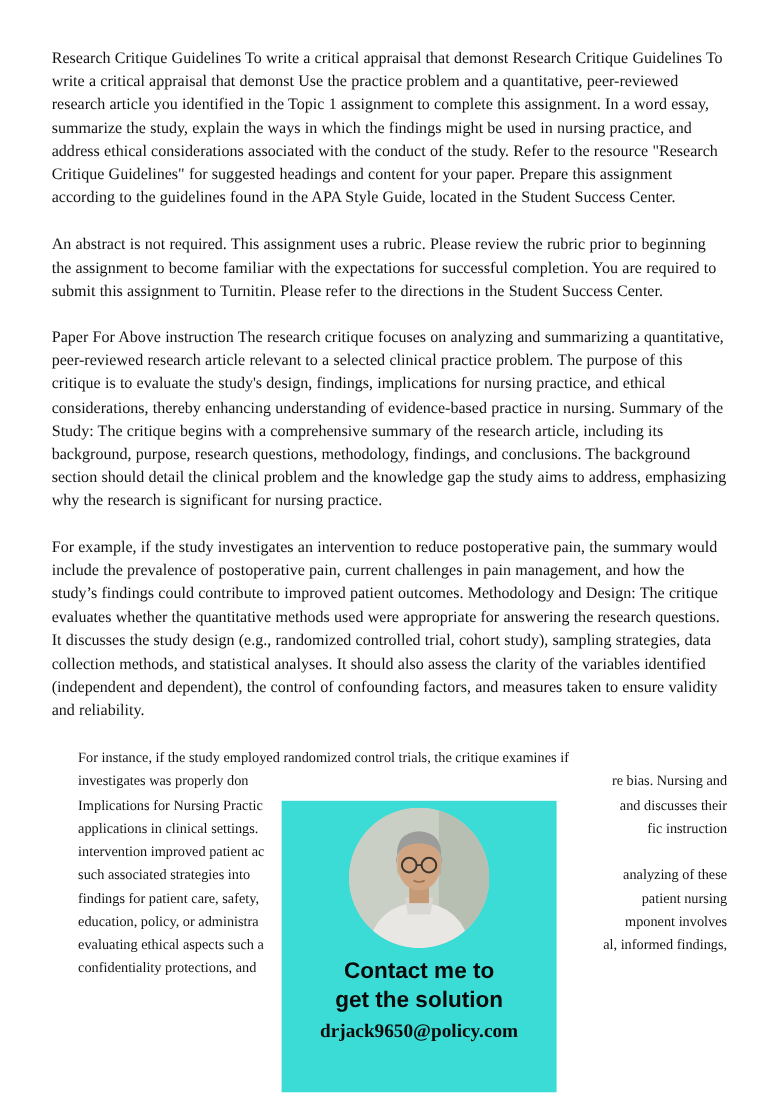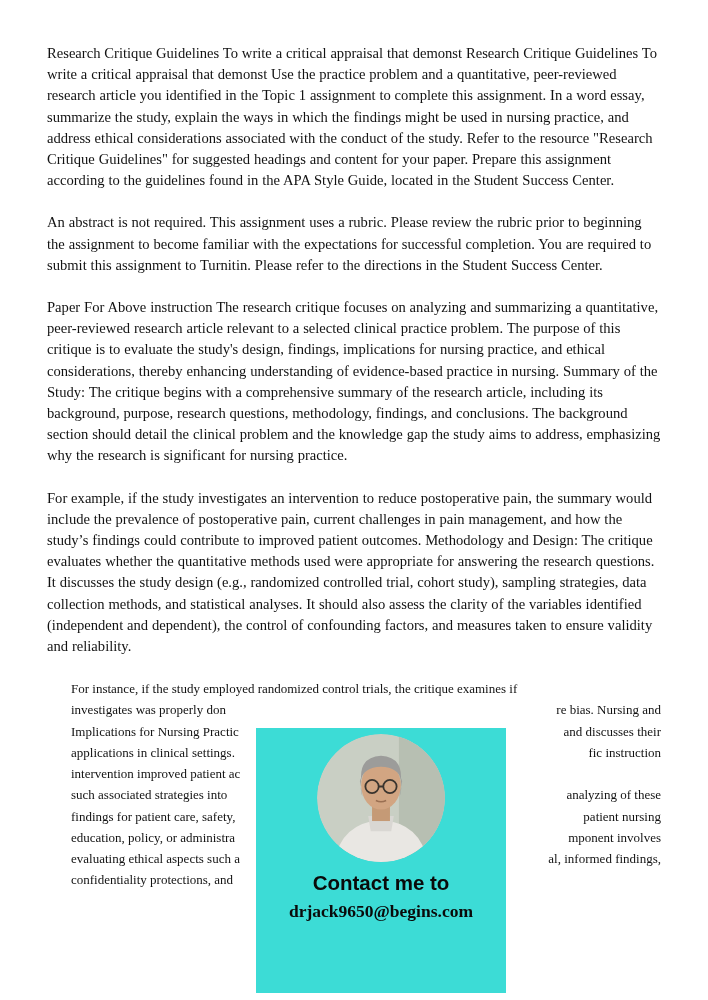--- a/index.html
+++ b/index.html
@@ -153,16 +153,17 @@
           <path d="M65.5 34 Q66.5 44 64.5 49 L66.5 37 Z" fill="#9c9c9a"></path>
           <circle cx="43" cy="41" r="5.2" fill="none" stroke="#3a342e" stroke-width="1.4"></circle>
           <circle cx="57" cy="41" r="5.2" fill="none" stroke="#3a342e" stroke-width="1.4"></circle>
           <line x1="48.2" y1="41" x2="51.8" y2="41" stroke="#3a342e" stroke-width="1.4"></line>
           <path d="M46 52 Q50 54 54 52" fill="none" stroke="#9a6f52" stroke-width="1.2"></path>
         </g>
       </svg>
     </div>
     <div class="contact-heading">
       <div>Contact me to</div>
+      <div>get the solution</div>
     </div>
-    <div class="contact-email">drjack9650@begins.com</div>
+    <div class="contact-email">drjack9650@policy.com</div>
   </div>
 </div>
 
 </body></html>

